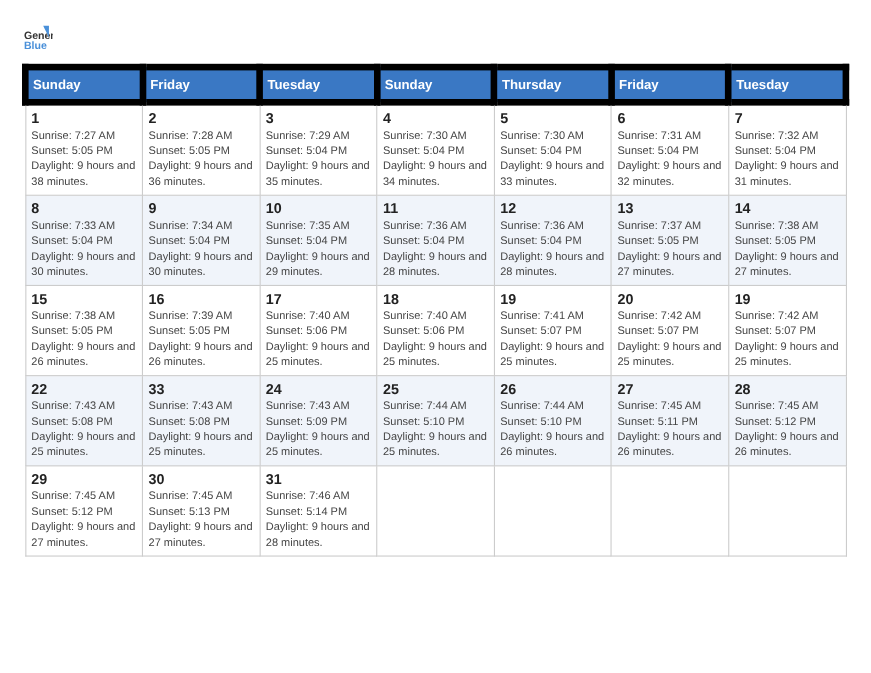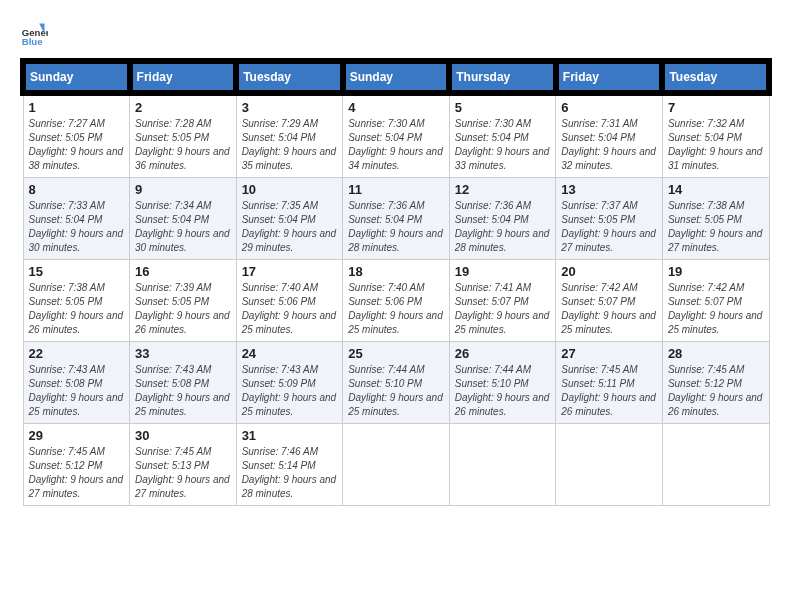--- a/index.html
+++ b/index.html
@@ -66,21 +66,20 @@
       font-size: 13px;
       font-weight: bold;
       color: #222;
       display: block;
       margin-bottom: 2px;
     }
     .day-info {
       color: #444;
       font-size: 10px;
       line-height: 1.4;
-      font-style: italic;
     }
     .empty-cell {
       background: #fff !important;
     }
   </style>
 </head>
 <body>
 
 <div class="header-area">
   <div class="logo">

